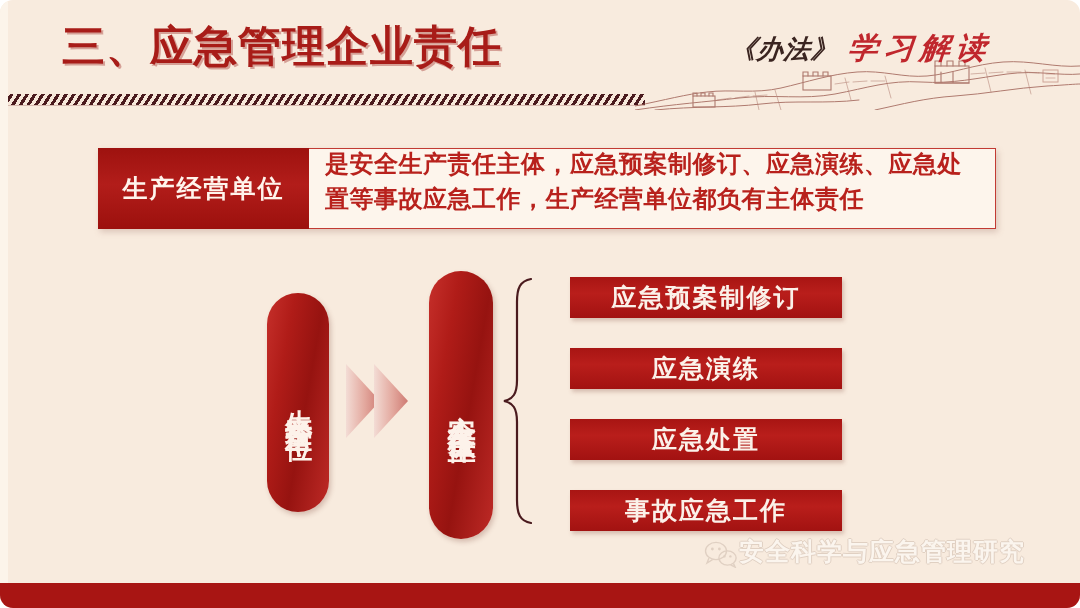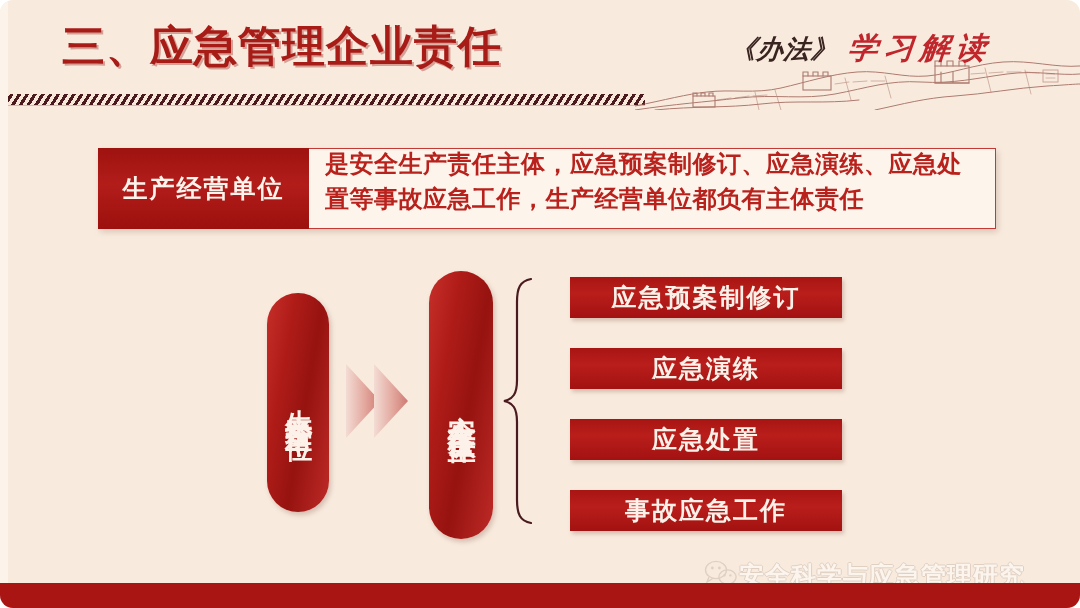--- a/index.html
+++ b/index.html
@@ -203,23 +203,23 @@
   }
   #rbox-0 { top: 277px; }
   #rbox-1 { top: 348px; }
   #rbox-2 { top: 419px; }
   #rbox-3 { top: 490px; }
 
   
   .watermark {
     position: absolute;
     right: 55px;
-    bottom: 16px;
-    display: flex;
-    align-items: flex-start;
+    bottom: 40px;
+    display: flex;
+    align-items: flex-end;
     gap: 1px;
     z-index: 6;
     opacity: 0.5;
   }
   .wechat-icon { width: 34px; height: 28px; }
   .watermark-text {
     font-size: 25px;
     font-weight: 700;
     color: #FFFFFF;
     letter-spacing: 1px;

